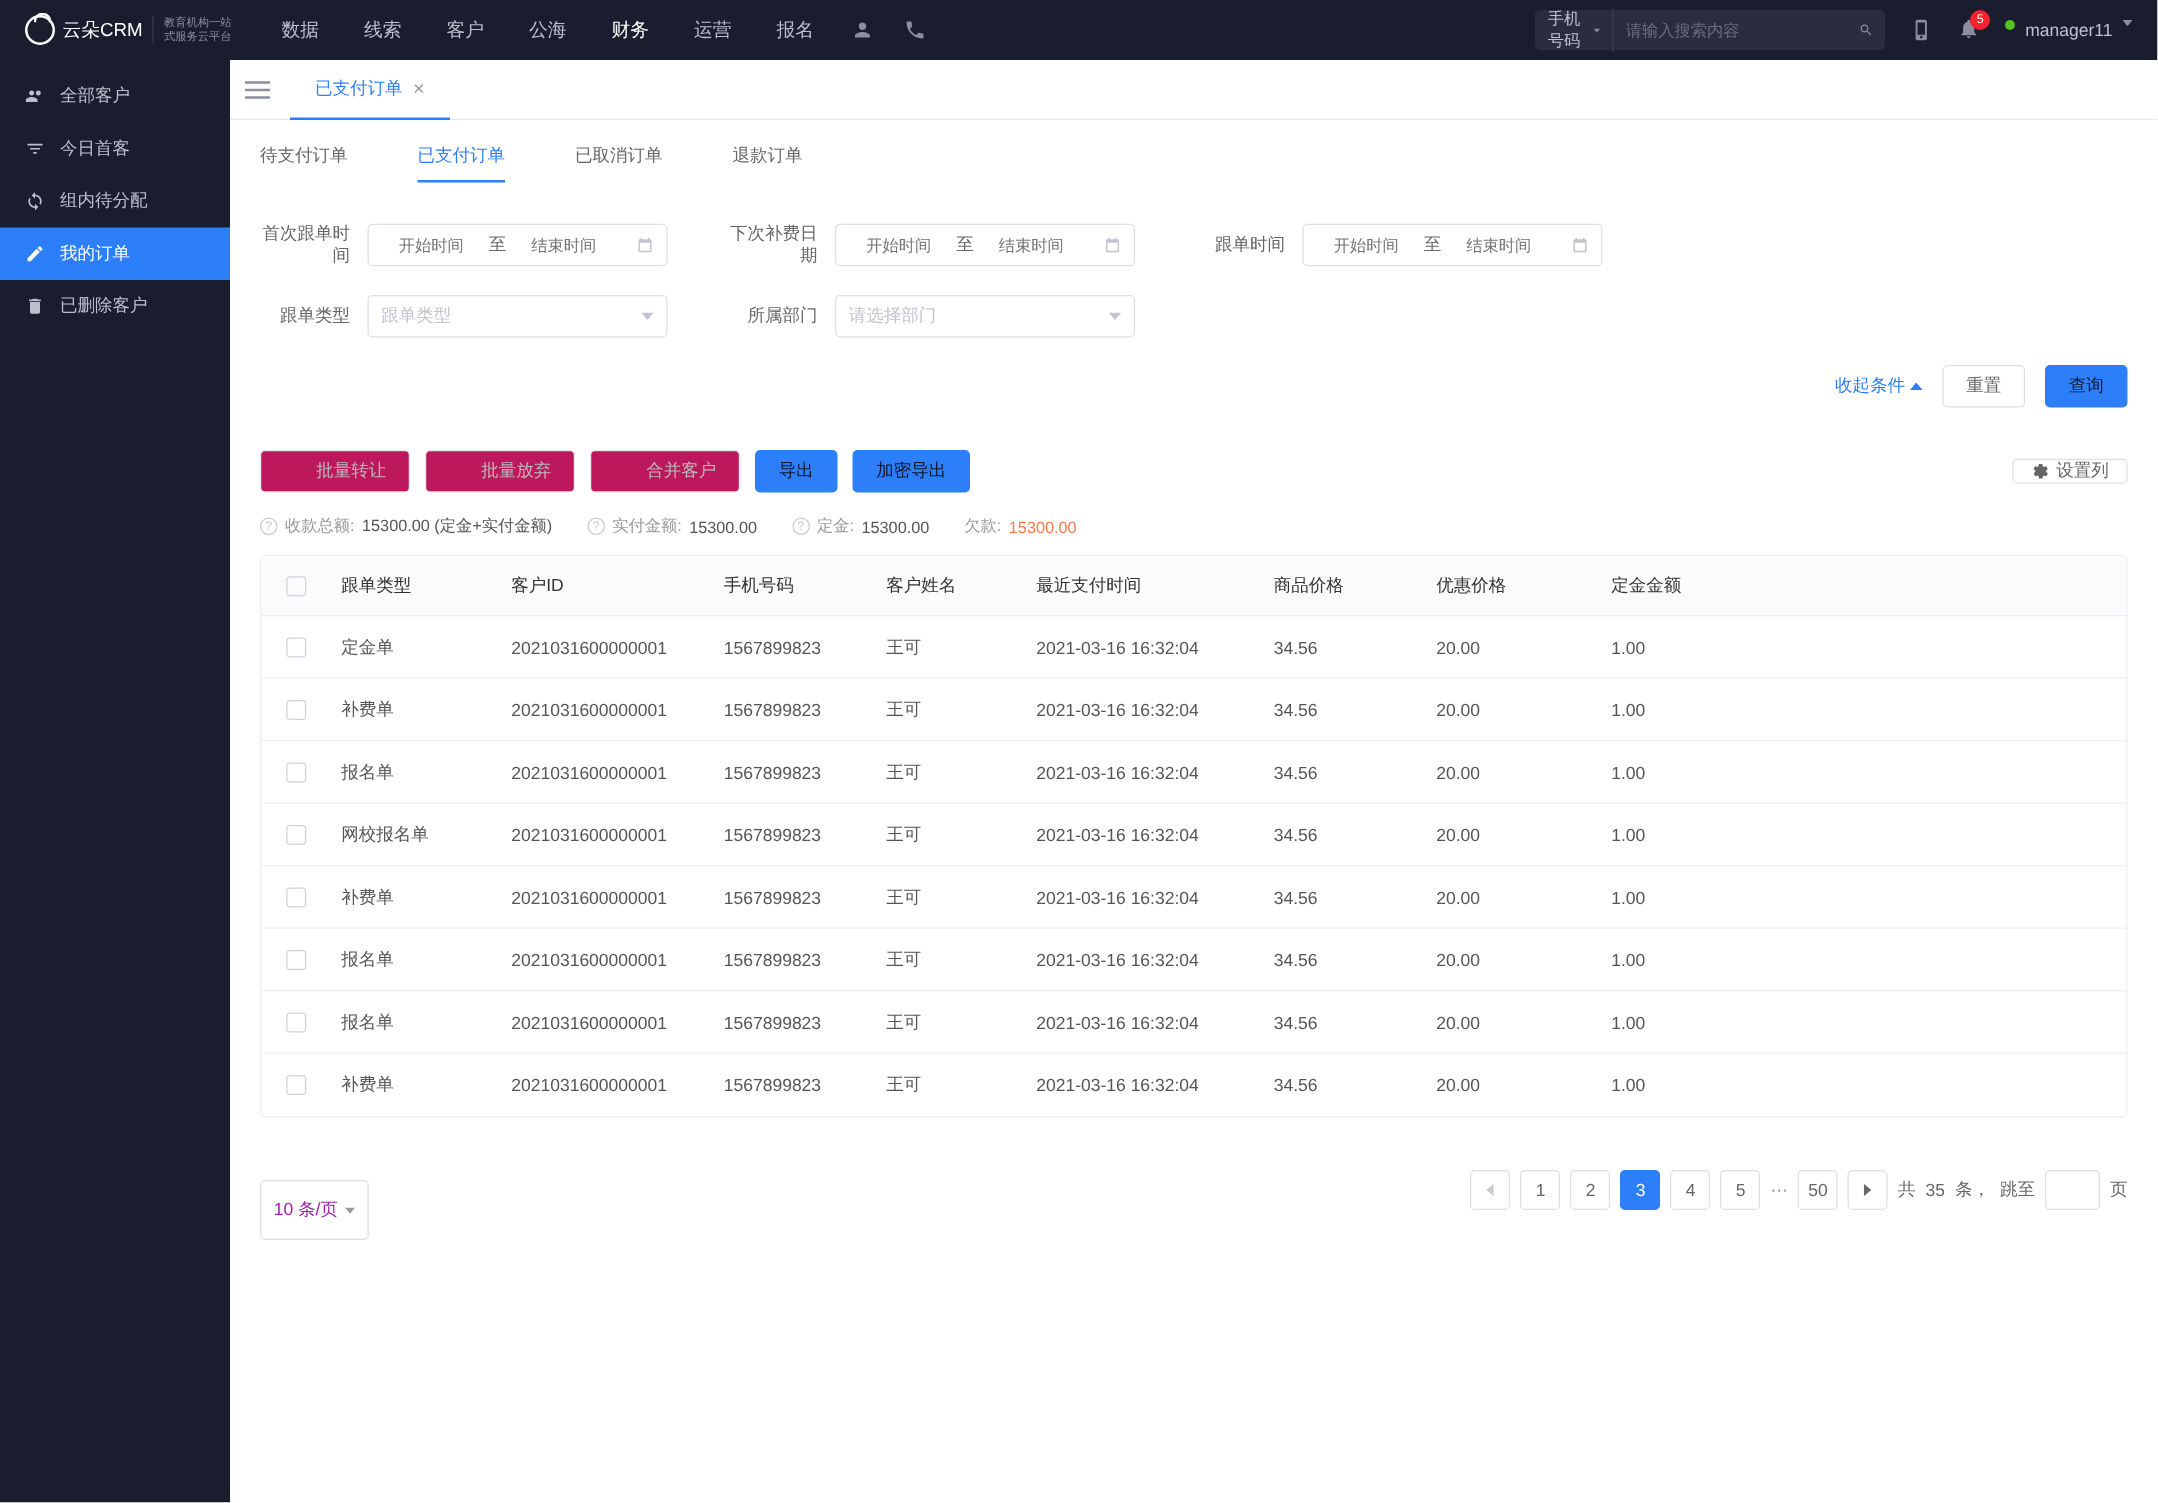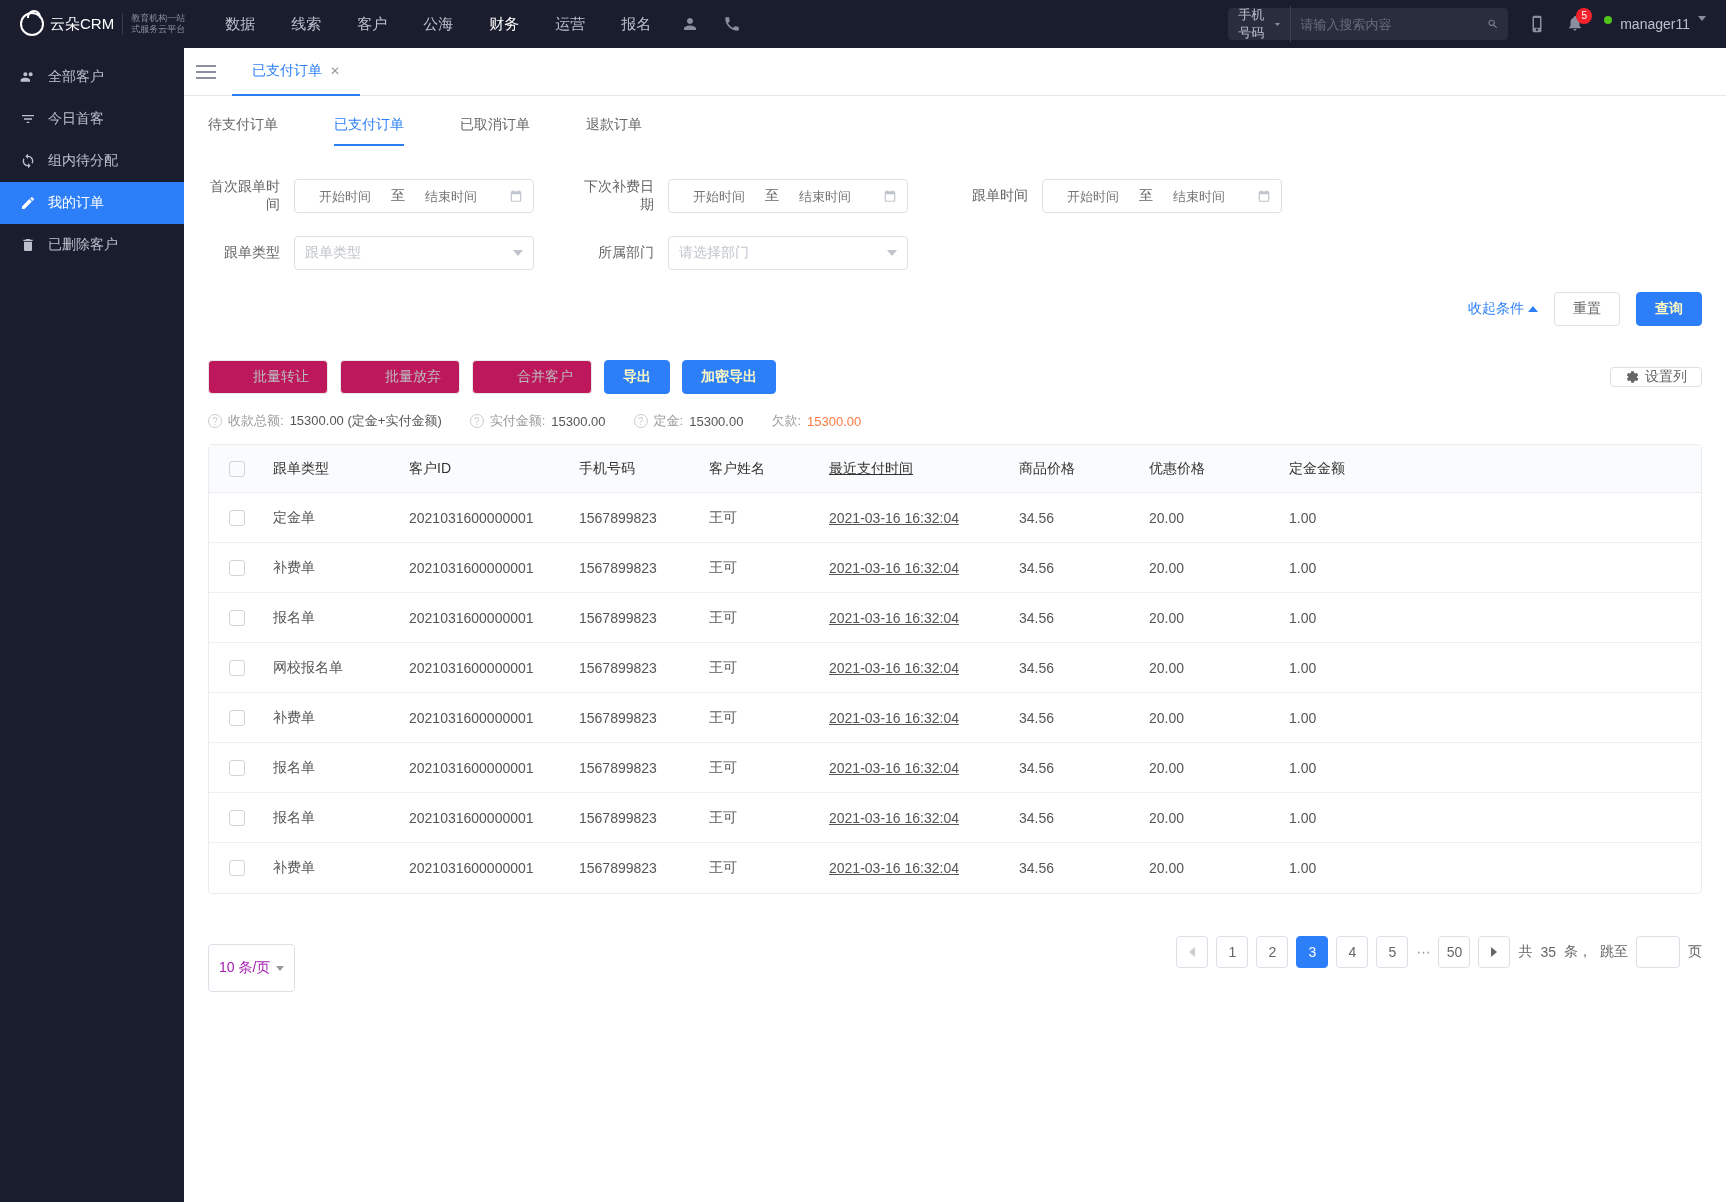--- a/index.html
+++ b/index.html
@@ -51,21 +51,21 @@
     .date-range { display:flex; align-items:center; border:1px solid #dcdfe6; border-radius:4px; height:34px; padding:0 10px; width:240px; }
     .date-inp { border:none; outline:none; width:80px; text-align:center; color:#c0c4cc; font-size:13px; }
     .date-sep { color:#666; padding:0 6px; }
     .cal-icon { width:14px; height:14px; fill:#c0c4cc; margin-left:auto; }
     .select-box { border:1px solid #dcdfe6; border-radius:4px; height:34px; width:240px; padding:0 10px; display:flex; align-items:center; justify-content:space-between; color:#c0c4cc; cursor:pointer; }
     .chevron { width:10px; height:6px; }
     
     .filter-actions { display:flex; justify-content:flex-end; align-items:center; gap:16px; padding-bottom:20px; }
     .link-btn { color:#2d7ff9; cursor:pointer; display:flex; align-items:center; gap:4px; font-size:14px; }
     .btn { height:34px; padding:0 18px; border-radius:4px; cursor:pointer; border:1px solid #dcdfe6; background:#fff; color:#666; font-size:14px; }
-    .btn.primary { background:#2d7ff9; border-color:#2d7ff9; color:#fef9c3;font-weight:bold; }
+    .btn.primary { background:#2d7ff9; border-color:#2d7ff9; color:#0f172a; }
     .btn.disabled { background:#be185d; color:#bbb; border-color:#e8e8e8; cursor:not-allowed;padding-left:44px; }
     
     .action-bar { display:flex; align-items:center; gap:12px; padding:14px 0; }
     .spacer { flex:1; }
     .settings-btn { display:flex; align-items:center; gap:6px; border:1px solid #dcdfe6; border-radius:4px; height:20px; padding:0 14px; cursor:pointer; color:#666; }
     .gear { width:14px; height:14px; fill:#666; }
     
     .summary { display:flex; gap:28px; padding:4px 0 14px; font-size:13px; color:#999; align-items:center; }
     .summary-item { display:flex; align-items:center; gap:6px; }
     .summary-val { color:#555; font-weight:500; }
@@ -75,21 +75,21 @@
     .table { border:1px solid #eaecf0; border-radius:4px; }
     .thead { background:#fafbfc; display:flex; height:48px; align-items:center; font-weight:500; color:#333; border-bottom:1px solid #eaecf0; }
     .trow { display:flex; height:50px; align-items:center; border-bottom:1px solid #f0f0f0; color:#555; }
     .trow:last-child { border-bottom:none; }
     .cell-check { width:56px; display:flex; justify-content:center; }
     .cell { padding:0 8px; }
     .c-type { width:136px; }
     .c-id { width:170px; }
     .c-phone { width:130px; }
     .c-name { width:120px; }
-    .c-time { width:190px;text-decoration:underline; }
+    .c-time { width:190px; }
     .c-price { width:130px; }
     .c-disc { width:140px; }
     .c-dep { width:100px; }
     .checkbox { width:16px; height:16px; border:1px solid #d0d3d9; border-radius:3px; cursor:pointer; }
     
     .footer { display:flex; align-items:center; padding:18px 0 0; gap:10px; }
     .page-sel { border:1px solid #dcdfe6; border-radius:4px; height:48px; padding:0 10px; display:flex; align-items:center; gap:6px; cursor:pointer; color:#a21caf;margin-top:32px; }
     .pager { margin-left:auto; display:flex; align-items:center; gap:8px; }
     .page-btn { width:32px; height:32px; border:1px solid #dcdfe6; border-radius:4px; display:flex; align-items:center; justify-content:center; cursor:pointer; color:#666; background:#fff; }
     .page-btn.active { background:#2d7ff9; border-color:#2d7ff9; color:#fff; }

